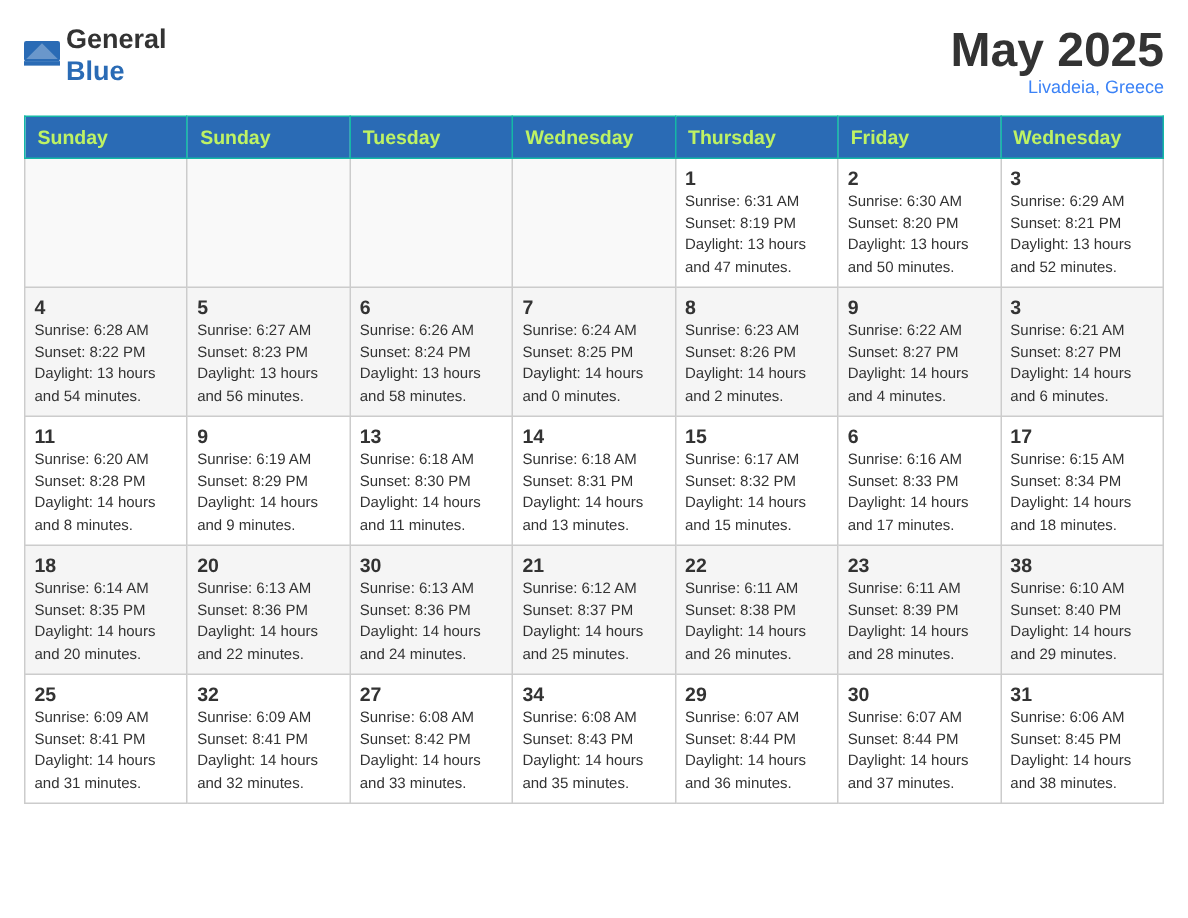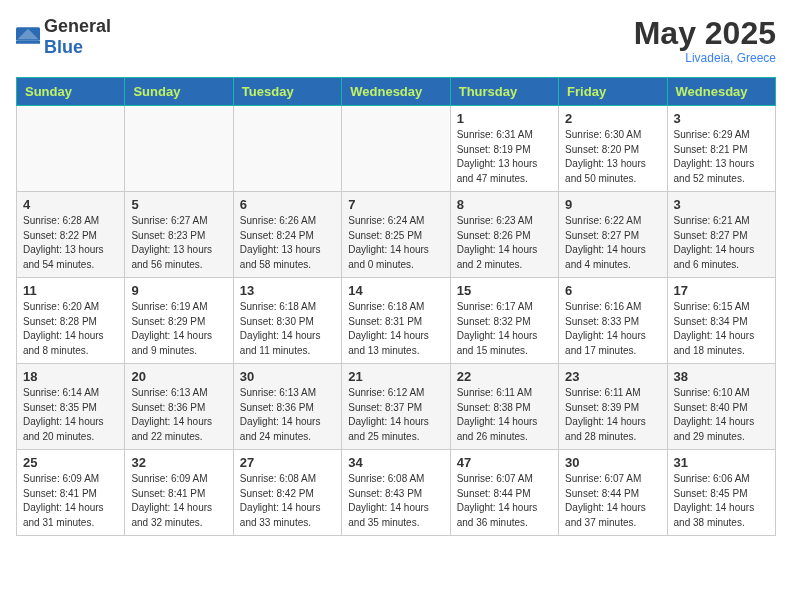--- a/index.html
+++ b/index.html
@@ -241,21 +241,21 @@
         </td>
         <td>
           <span class="day-number">27</span>
           <div class="day-info">Sunrise: 6:08 AM<br>Sunset: 8:42 PM<br>Daylight: 14 hours and 33 minutes.</div>
         </td>
         <td>
           <span class="day-number">34</span>
           <div class="day-info">Sunrise: 6:08 AM<br>Sunset: 8:43 PM<br>Daylight: 14 hours and 35 minutes.</div>
         </td>
         <td>
-          <span class="day-number">47</span>
+          <span class="day-number">29</span>
           <div class="day-info">Sunrise: 6:07 AM<br>Sunset: 8:44 PM<br>Daylight: 14 hours and 36 minutes.</div>
         </td>
         <td>
           <span class="day-number">30</span>
           <div class="day-info">Sunrise: 6:07 AM<br>Sunset: 8:44 PM<br>Daylight: 14 hours and 37 minutes.</div>
         </td>
         <td>
           <span class="day-number">31</span>
           <div class="day-info">Sunrise: 6:06 AM<br>Sunset: 8:45 PM<br>Daylight: 14 hours and 38 minutes.</div>
         </td>

